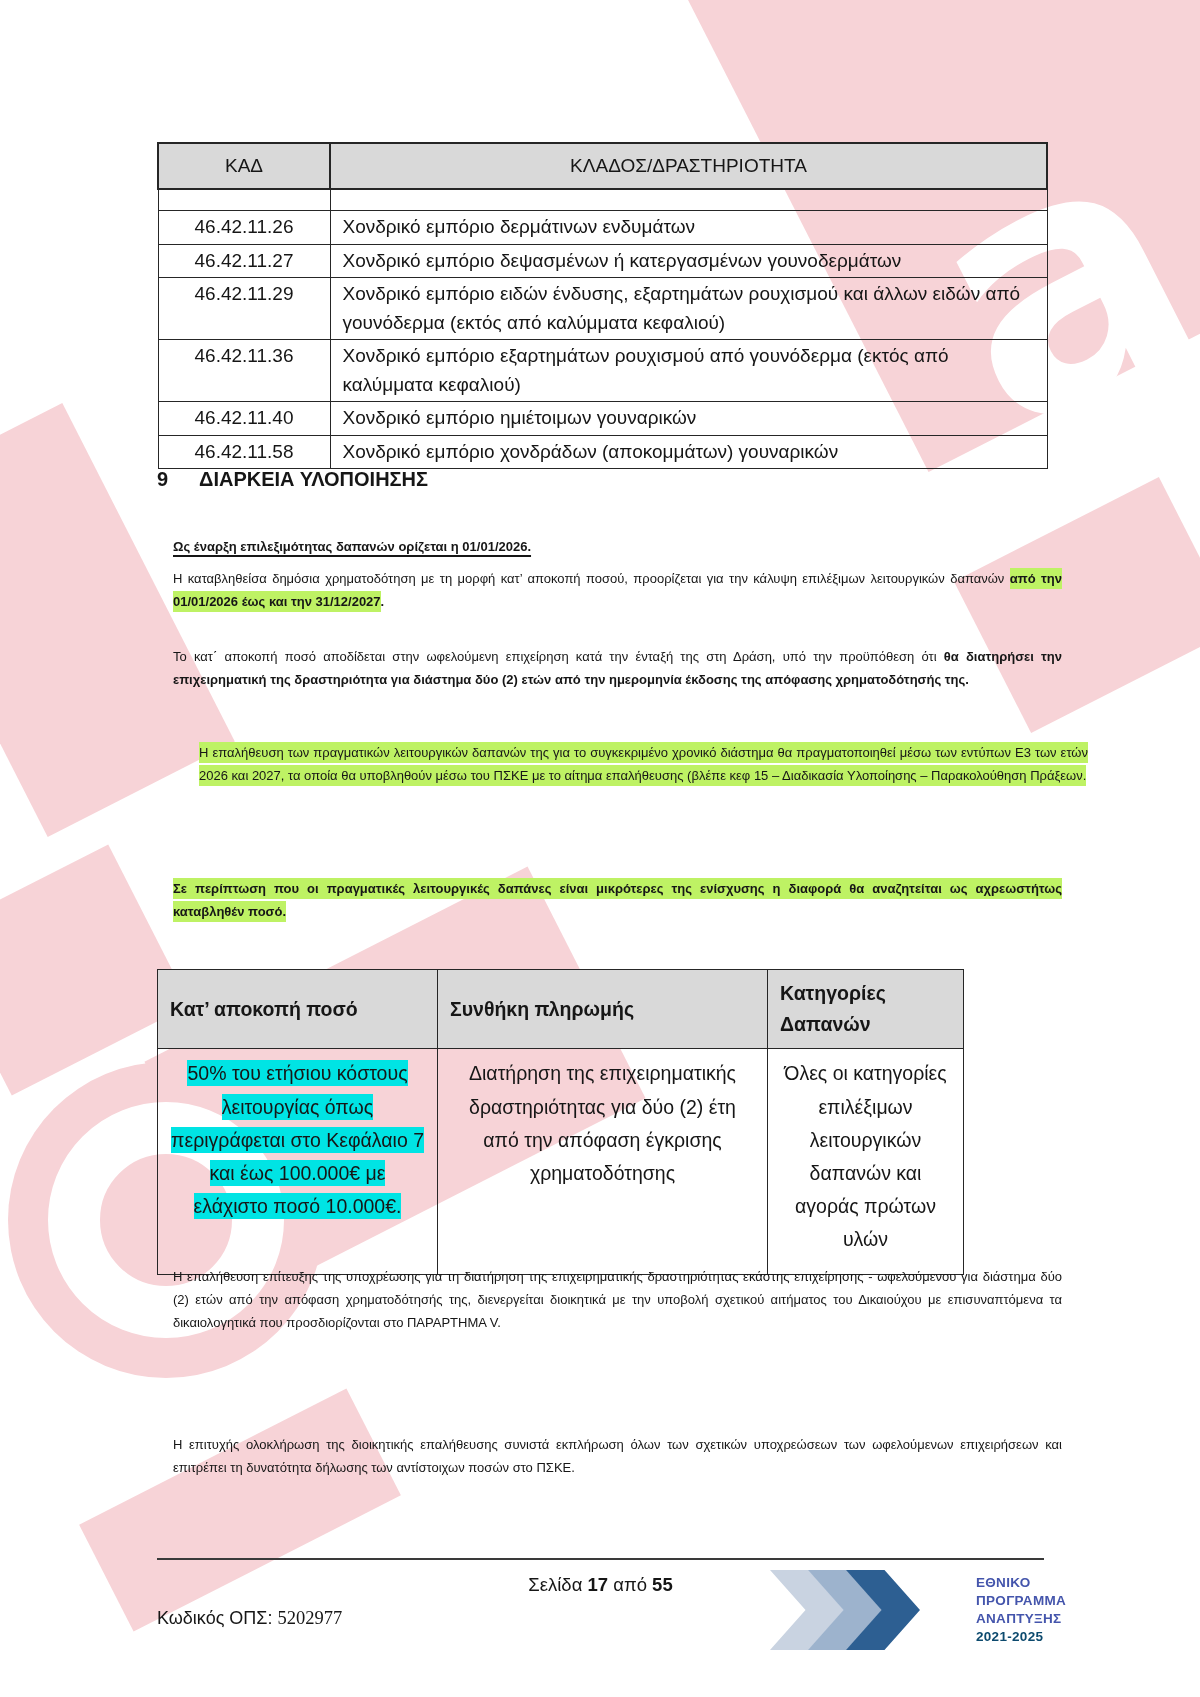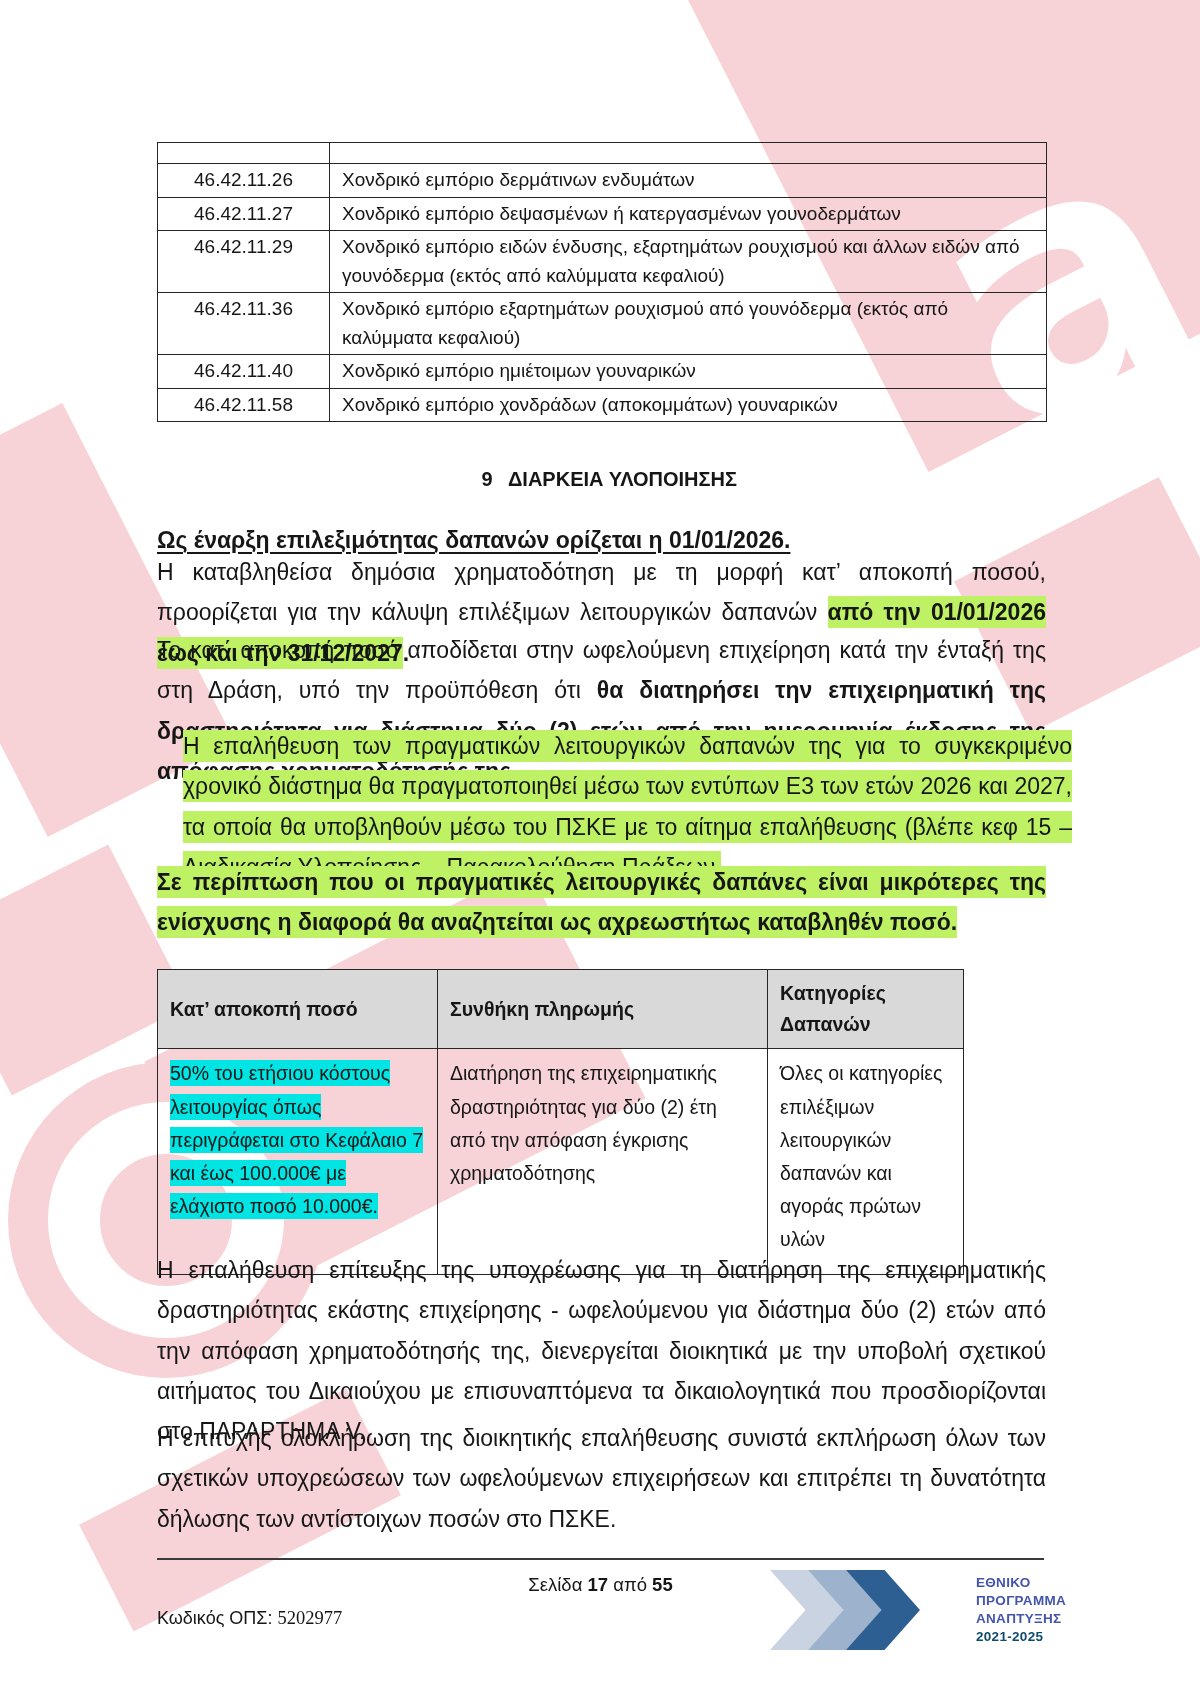--- a/index.html
+++ b/index.html
@@ -38,45 +38,45 @@
 
   .t1 { width:889px; font-size:19px; }
   .t1 th {
     background:#d9d9d9; font-weight:400; border:2px solid #262626;
     height:42px; text-align:center; font-size:19px;
   }
   .t1 td { border:1.6px solid #262626; padding:2px 12px; line-height:1.5; }
   .t1 td.code { text-align:center; }
   .t1 tr.spacer td { height:20px; padding:0; }
 
-  .heading { top:326px; font-size:20px; font-weight:700;text-align:center; }
+  .heading { top:326px; font-size:20px; font-weight:700; }
   .heading .num { display:inline-block; width:42px; }
 
-  p.doc { margin:0; font-size:23px; line-height:1.75; text-align:justify; }
+  p.doc { margin:16px; font-size:13px; line-height:1.75; text-align:justify; }
   .p1 {
     top:378px; font-weight:700; text-decoration:underline;
     text-decoration-thickness:2px; text-underline-offset:4px; text-align:left;
   }
   .p2 { top:410px; }
   .p3 { top:488px; }
   .p4 { top:584px;padding-left:26px; }
   .p5 { top:720px; }
   .p6 { top:1108px; }
   .p7 { top:1276px; }
   .hl-y { background:#bef264; padding:3px 0; box-decoration-break:clone; }
   .hl-c { background:#00e4e4; padding:2px 0; box-decoration-break:clone; }
   .bold { font-weight:700; }
 
   .t2wrap { top:827px; }
   .t2 { width:806px; font-size:19.5px; }
   .t2 th {
     background:#d9d9d9; border:1.6px solid #262626; text-align:left;
     padding:8px 12px; font-weight:700; vertical-align:middle; height:54px; line-height:1.6;
   }
-  .t2 td { border:1.6px solid #262626; padding:8px 12px 18px; vertical-align:top; line-height:1.7; }
+  .t2 td { border:1.6px solid #262626; padding:8px 12px 18px; vertical-align:top; line-height:1.7;text-align:center; }
 
   
   .footer { position:absolute; left:0; top:0; width:1200px; height:1211px; z-index:1; pointer-events:none; }
   .f-rule { position:absolute; left:157px; width:887px; top:1558px; border-top:2.5px solid #3a3a3a; }
   .f-page { position:absolute; left:157px; width:887px; top:1574px; text-align:center; font-size:18.5px; }
   .f-ops { position:absolute; left:157px; top:1608px; font-size:18px; }
   .f-ops .val { font-family:"Liberation Serif", serif; font-size:18.5px; }
   .logo { position:absolute; left:770px; top:1570px; display:flex; align-items:center; gap:12px; }
   .chevrons { position:relative; width:152px; height:80px; }
   .chev { position:absolute; top:0; width:74px; height:80px;
@@ -103,20 +103,24 @@
 </div>
 
 <div class="content">
 
   <table class="t1 blk" style="top:0">
     <colgroup>
         <col style="width:172px">
         <col style="width:717px">
       </colgroup>
     <tbody>
+        <tr>
+      <th>ΚΑΔ</th>
+      <th>ΚΛΑΔΟΣ/ΔΡΑΣΤΗΡΙΟΤΗΤΑ</th>
+    </tr>
     <tr class="spacer">
           <td></td>
           <td></td>
         </tr>
     <tr>
       <td class="code">46.42.11.26</td>
       <td>Χονδρικό εμπόριο δερμάτινων ενδυμάτων</td>
     </tr>
     <tr>
       <td class="code">46.42.11.27</td>

